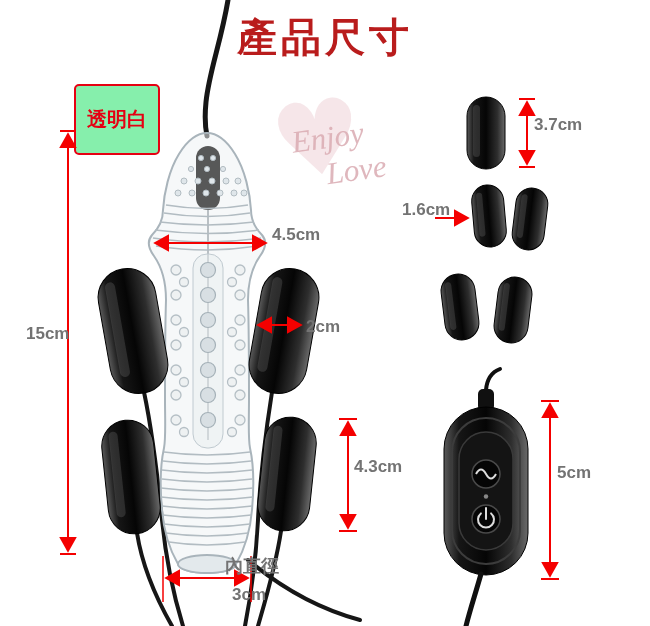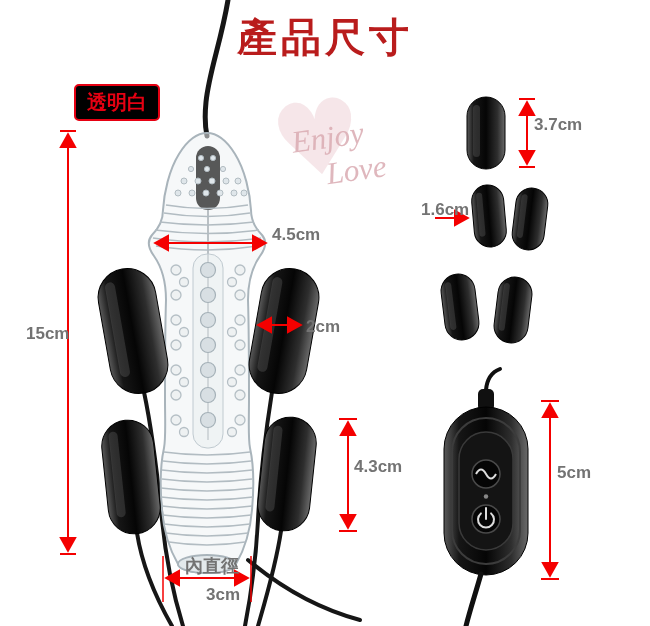--- a/index.html
+++ b/index.html
@@ -1,23 +1,23 @@
 <!DOCTYPE html>
 <html><head>
 <meta charset="utf-8">
 <style>
   html,body { margin:0; padding:0; background:#ffffff; }
   .stage { position:relative; width:650px; height:626px; background:#ffffff; overflow:hidden;
            font-family:"Liberation Sans", sans-serif; }
   .title { position:absolute; top:10px; left:0; width:100%; text-align:center;
            font-size:40px; font-weight:bold; color:#b91c1c; letter-spacing:4px; }
   .badge { position:absolute; left:74px; top:84px; border:2px solid #e60012; border-radius:5px;
-           color:#e60012; font-size:20px; font-weight:bold; padding:3px 11px; background:#000000; }
+           color:#e60012; font-size:20px; font-weight:bold; padding:20px 11px; background:#86efac; }
   .dim   { position:absolute; color:#737373; font-size:17px; font-weight:600; white-space:nowrap; z-index:5; }
-  .dim.center { text-align:right; }
+  .dim.center { text-align:left;margin-left:48px; }
   .dim.cjk { font-size:18px; }
   .watermark { position:absolute; left:262px; top:90px; width:160px; height:130px;
                transform:rotate(-8deg); z-index:1; }
   .watermark .heart { position:absolute; left:12px; top:-14px; font-size:102px;
                       color:rgba(238,206,211,0.5); font-family:"DejaVu Sans",sans-serif; }
   .watermark .wm1 { position:absolute; left:32px; top:28px; font-family:"Liberation Serif",serif;
                     font-style:italic; font-size:31px; color:rgba(217,170,178,0.85); }
   .watermark .wm2 { position:absolute; left:62px; top:64px; font-family:"Liberation Serif",serif;
                     font-style:italic; font-size:31px; color:rgba(217,170,178,0.85); }
   .illus { position:absolute; left:0; top:0; z-index:2; }
@@ -238,16 +238,16 @@
     </g>
   </svg>
 
   <div class="dim" style="left:272px; top:225px;">4.5cm</div>
   <div class="dim" style="left:26px;  top:324px;">15cm</div>
   <div class="dim" style="left:306px; top:317px;">2cm</div>
   <div class="dim" style="left:354px; top:457px;">4.3cm</div>
   <div class="dim cjk center" style="left:177px; top:554px; width:62px;">內直徑</div>
   <div class="dim center" style="left:184px; top:585px; width:56px;">3cm</div>
   <div class="dim" style="left:534px; top:115px;">3.7cm</div>
-  <div class="dim" style="left:421px; top:200px;">1.6cm</div>
+  <div class="dim" style="left:402px; top:200px;">1.6cm</div>
   <div class="dim" style="left:557px; top:463px;">5cm</div>
 
 </div>
 
 </body></html>

